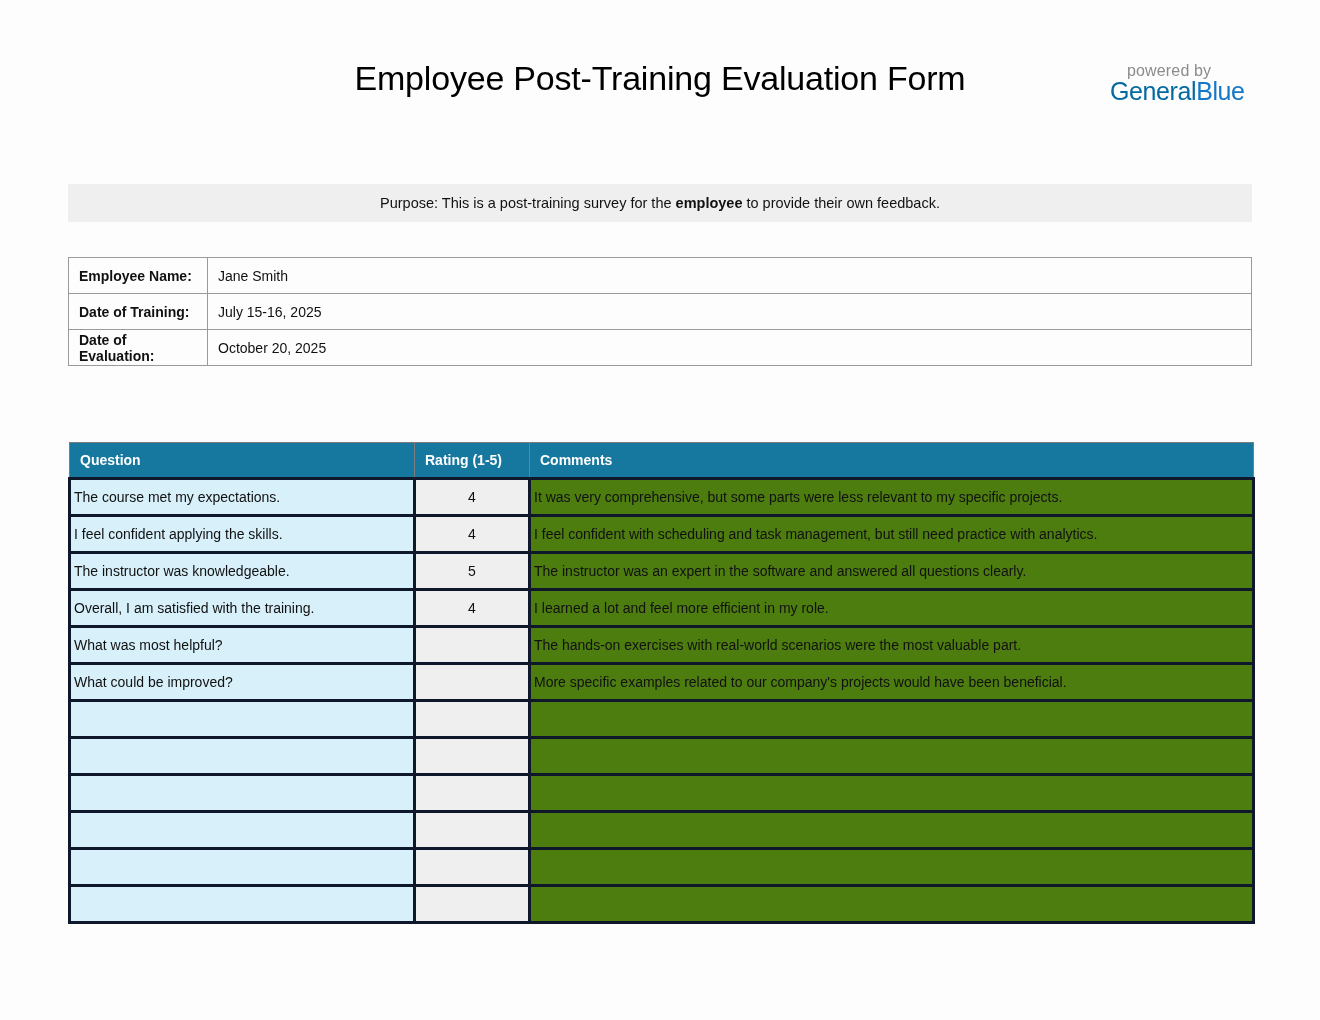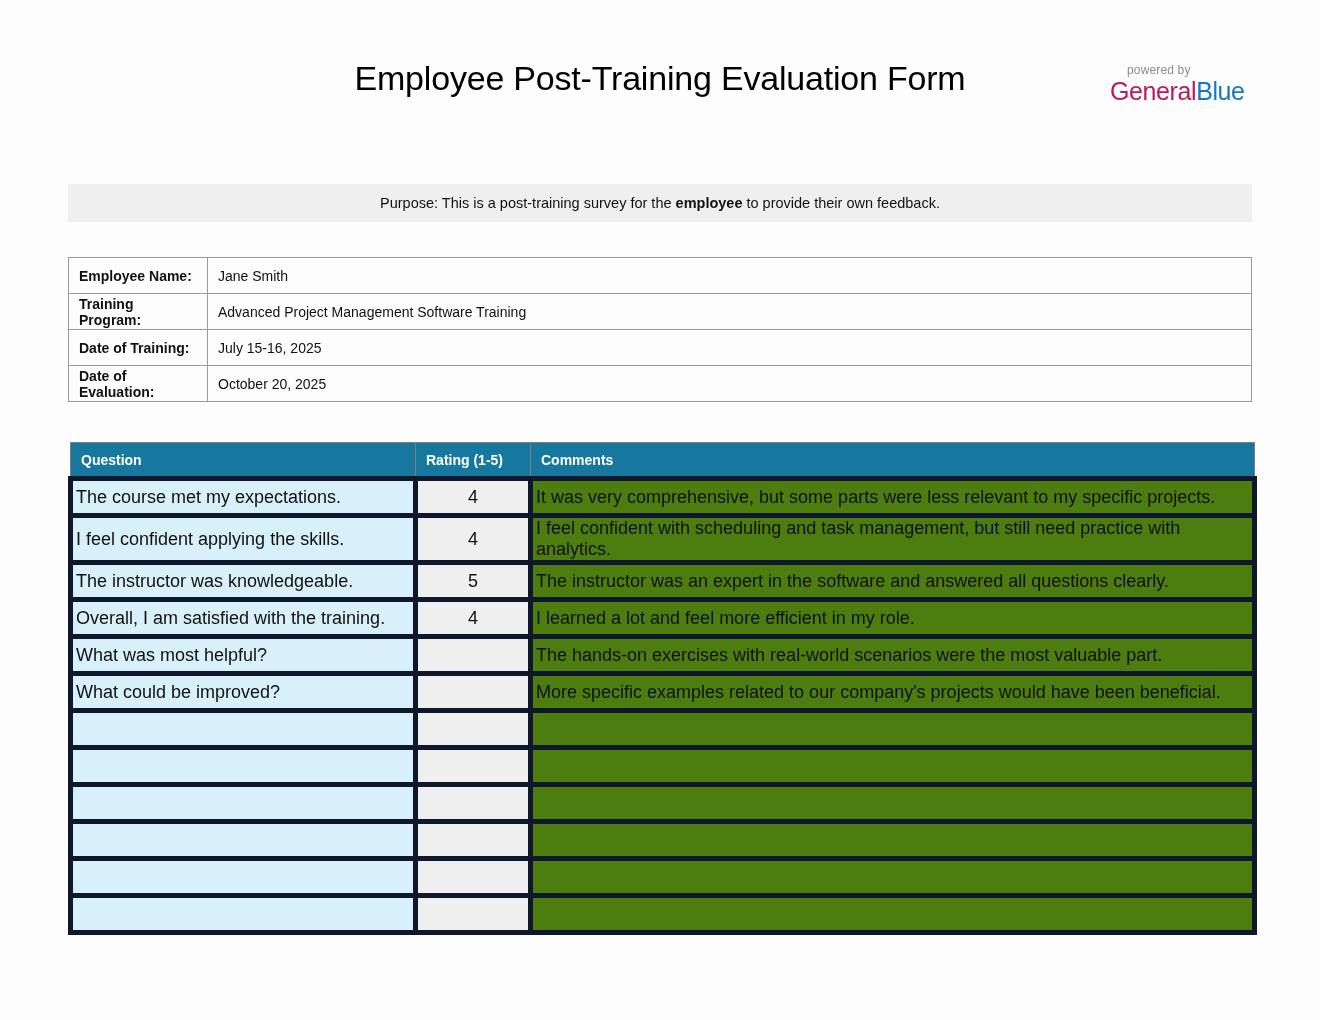--- a/index.html
+++ b/index.html
@@ -40,33 +40,33 @@
     line-height: 44px;
   }
   .brand {
     position: absolute;
     right: 68px;
     top: 8px;
     width: 142px;
     text-align: left;
   }
   .brand-powered {
-    font-size: 12px;
+    font-size: 16px;
     color: #8c8c8c;
     line-height: 13px;
     padding-left: 17px;
     letter-spacing: 0.15px;
   }
   .brand-name {
     font-size: 25px;
     line-height: 29px;
     letter-spacing: -0.4px;
     white-space: nowrap;
   }
-  .brand-general { color: #be185d; }
+  .brand-general { color: #0369a1; }
   .brand-blue { color: #1477c8; }
 
   
   .purpose-banner {
     position: absolute;
     left: 68px;
     top: 128px;
     width: 1184px;
     height: 38px;
     background: #efefef;
@@ -117,24 +117,24 @@
     color: #ffffff;
     font-size: 14px;
     font-weight: bold;
     text-align: left;
     height: 36px;
     padding: 0 10px;
     border: 1px solid #7d7d7d;
   }
   .main-table th.th-rating { }
   .main-table td {
-    border: 5px solid #0f172a;
+    border: 3px solid #0f172a;
     height: 37px;
     padding: 0 3px;
-    font-size: 18px;
+    font-size: 14px;
     vertical-align: middle;
   }
   .col-question { width: 345px; }
   .col-rating   { width: 115px; }
   .col-comments { width: 724px; }
 
   .cell-question { background: #d7f0fa; }
   .cell-rating   { background: #f0efef; text-align: center; }
   .cell-comments { background: #4d7c0f; }
 </style>
@@ -154,24 +154,20 @@
 
   <div class="purpose-banner">
     <div class="purpose-text"><span>Purpose: This is a post-training survey for the </span><b>employee</b><span> to provide their own feedback.</span></div>
   </div>
 
   <table class="info-table">
     <tbody>
       <tr>
         <td class="info-label">Employee Name:</td>
         <td>Jane Smith</td>
-      </tr>
-      <tr>
-        <td class="info-label">Training Program:</td>
-        <td>Advanced Project Management Software Training</td>
       </tr>
       <tr>
         <td class="info-label">Date of Training:</td>
         <td>July 15-16, 2025</td>
       </tr>
       <tr>
         <td class="info-label">Date of Evaluation:</td>
         <td>October 20, 2025</td>
       </tr>
     </tbody>

